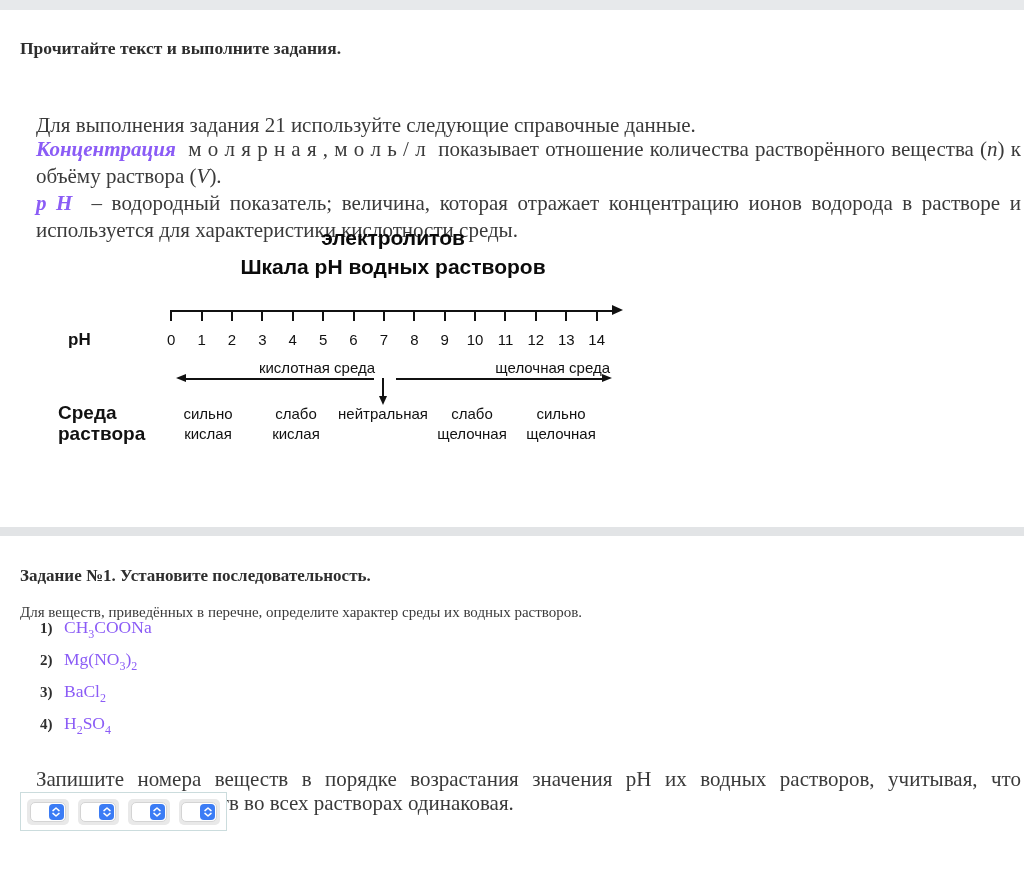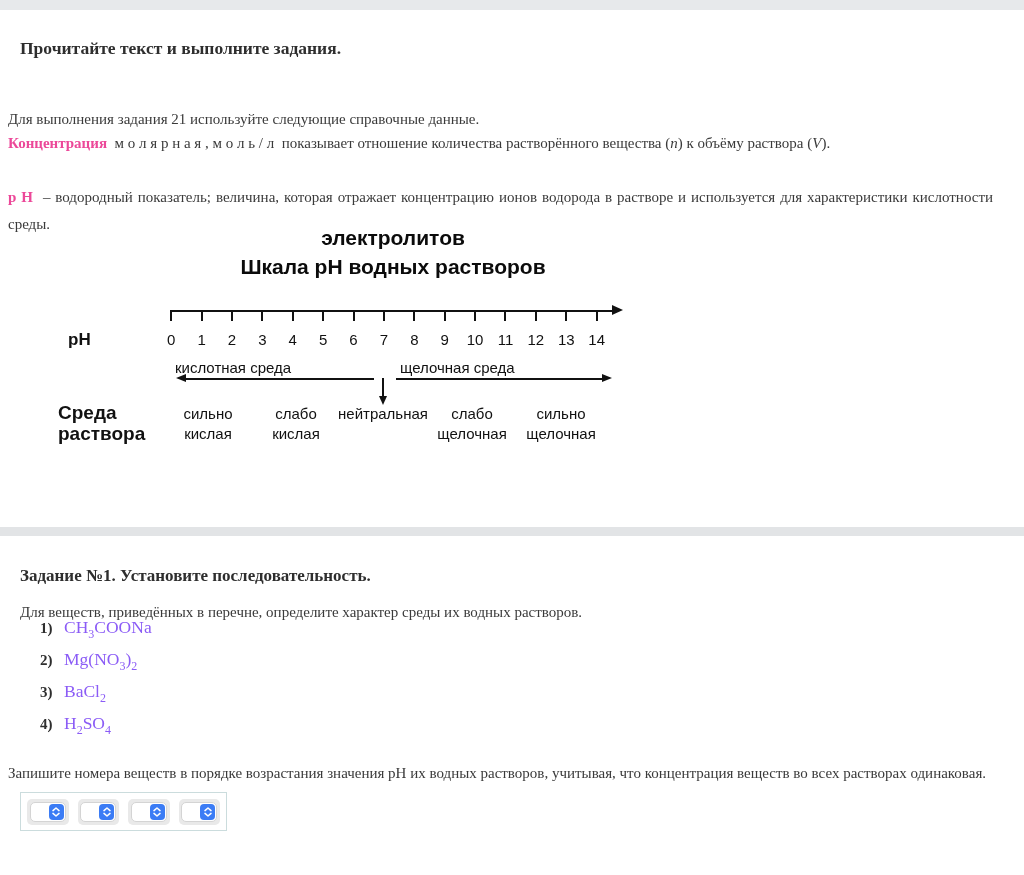--- a/index.html
+++ b/index.html
@@ -3,40 +3,40 @@
 <meta charset="utf-8">
 <style>
   html,body{margin:0;padding:0;}
   body{width:1024px;height:875px;background:#ffffff;position:relative;overflow:hidden;
        font-family:"Liberation Serif",serif;color:#333333;}
   .abs{position:absolute;}
   .topbar{left:0;top:0;width:1024px;height:10px;background:#e7e9eb;}
   .divider{left:0;top:527px;width:1024px;height:9px;background:#e2e4e6;}
 
   .doc-title{left:20px;top:26px;font-size:17.5px;font-weight:bold;color:#2e2e2e;}
-  .para{left:8px;width:985px;font-size:15px;line-height:27px;text-align:justify;color:#3a3a3a;}
+  .para{left:36px;width:985px;font-size:21px;line-height:27px;text-align:justify;color:#3a3a3a;}
   .p-intro{top:91px;text-align:left;}
   .p-conc{top:115px;}
   .p-ph{top:169px;}
-  .para b{color:#ec4899;}
+  .para b{color:#8b5cf6;font-style:italic;}
   .var{font-style:italic;}
 
   
   .diagram{left:0;top:220px;width:690px;height:250px;font-family:"Liberation Sans",sans-serif;color:#111;}
   .dg-title{position:absolute;left:168px;top:3px;width:450px;text-align:center;
             font-size:21px;font-weight:bold;line-height:29px;color:#0b0b0b;}
   .axis-line{position:absolute;left:170px;top:90px;width:444px;height:2px;background:#111;}
   .axis-head{position:absolute;left:612px;top:85px;width:0;height:0;
              border-left:11px solid #111;border-top:5.5px solid transparent;border-bottom:5.5px solid transparent;}
   .ticks{position:absolute;left:156px;top:92px;width:456px;display:flex;}
   .tick-cell{width:30.4px;display:flex;flex-direction:column;align-items:center;}
   .tick-mark{width:2px;height:9px;background:#111;}
   .tick-num{margin-top:10px;font-size:15px;color:#111;}
   .ph-label{position:absolute;left:68px;top:110px;font-size:17px;font-weight:bold;}
-  .zone-top-label{position:absolute;top:139px;font-size:15px;text-align:left;}
+  .zone-top-label{position:absolute;top:139px;font-size:15px;text-align:right;}
   .acid-label{left:175px;width:200px;}
   .alk-label{left:400px;width:210px;}
   .arrow-stem{position:absolute;top:158px;height:2px;background:#111;}
   .stem-left{left:186px;width:188px;}
   .stem-right{left:396px;width:206px;}
   .head-left{position:absolute;left:176px;top:154px;width:0;height:0;
              border-right:10px solid #111;border-top:4.5px solid transparent;border-bottom:4.5px solid transparent;}
   .head-right{position:absolute;left:602px;top:154px;width:0;height:0;
               border-left:10px solid #111;border-top:4.5px solid transparent;border-bottom:4.5px solid transparent;}
   .down-stem{position:absolute;left:382px;top:158px;width:2px;height:18px;background:#111;}

